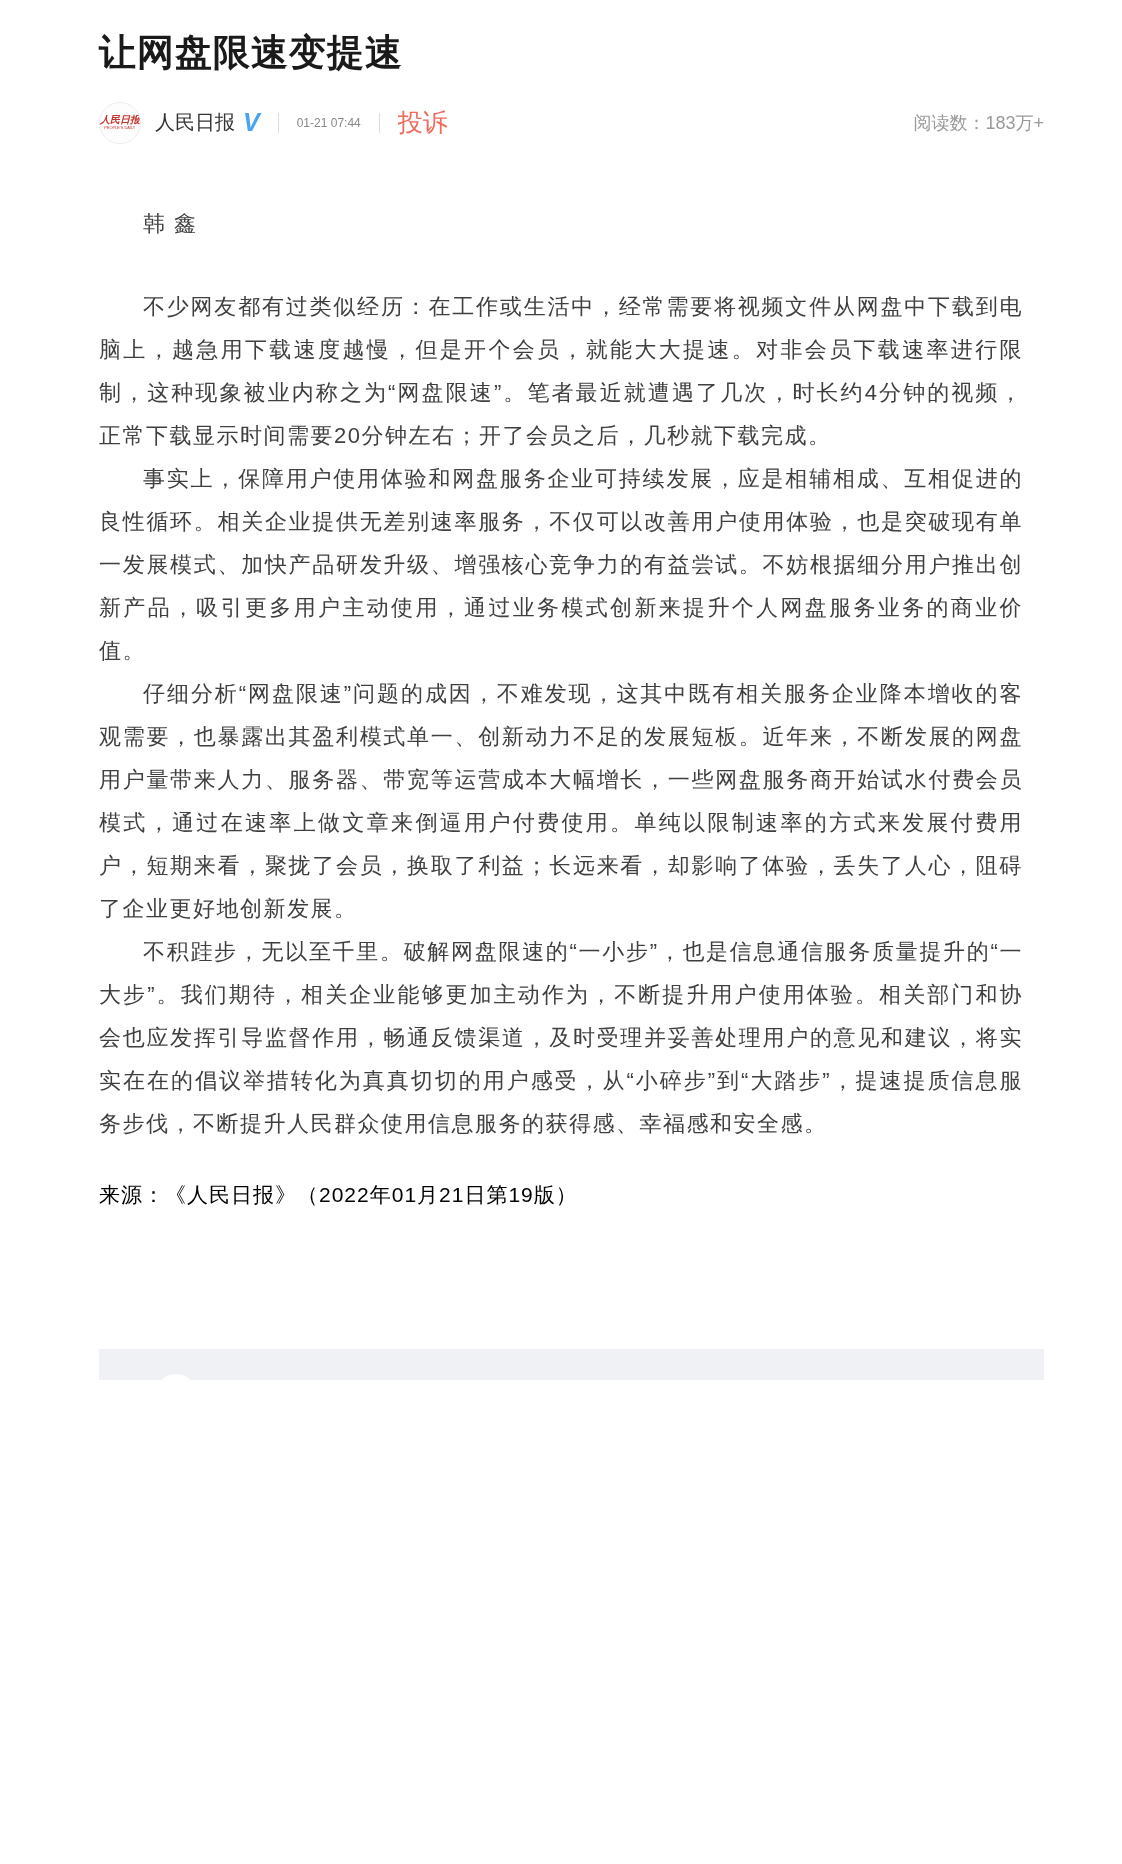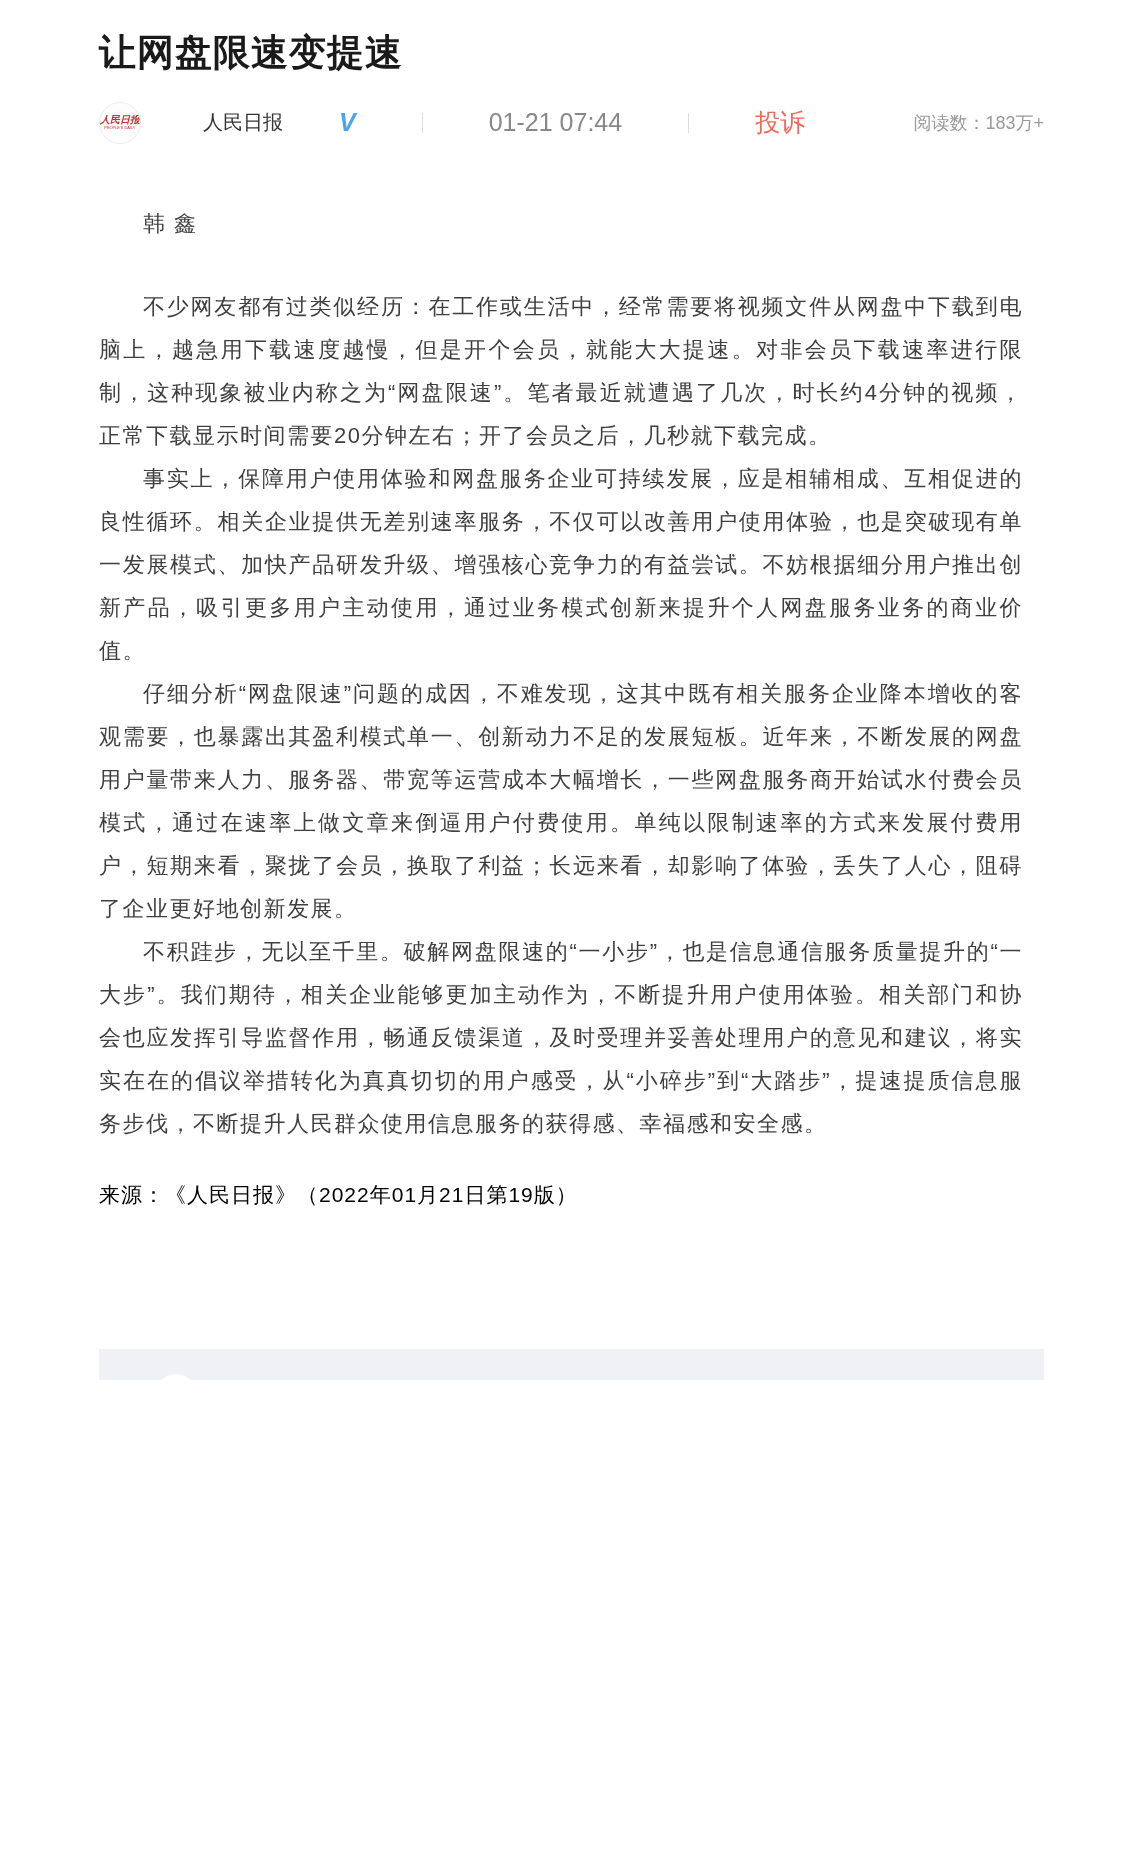--- a/index.html
+++ b/index.html
@@ -19,21 +19,20 @@
     font-weight: 600;
     color: #1a1a1a;
     letter-spacing: 1px;
     line-height: 1.35;
   }
   .byline {
     display: flex;
     align-items: center;
     margin: 24px 25px 0 46px;
     height: 42px;
-    gap: 48px;
   }
   .avatar {
     width: 40px;
     height: 40px;
     border-radius: 50%;
     background: #fdfdfd;
     border: 1px solid #ededed;
     display: flex;
     flex-direction: column;
     align-items: center;
@@ -71,21 +70,21 @@
     font-style: italic;
     line-height: 1;
   }
   .v-divider {
     width: 1px;
     height: 20px;
     background: #dddddd;
     margin: 0 18px;
   }
   .publish-time {
-    font-size: 25px;
+    font-size: 12px;
     color: #888888;
   }
   .report-link {
     font-size: 25px;
     color: #ee6a5b;
     text-decoration: none;
     cursor: pointer;
   }
   .read-count {
     margin-left: auto;

